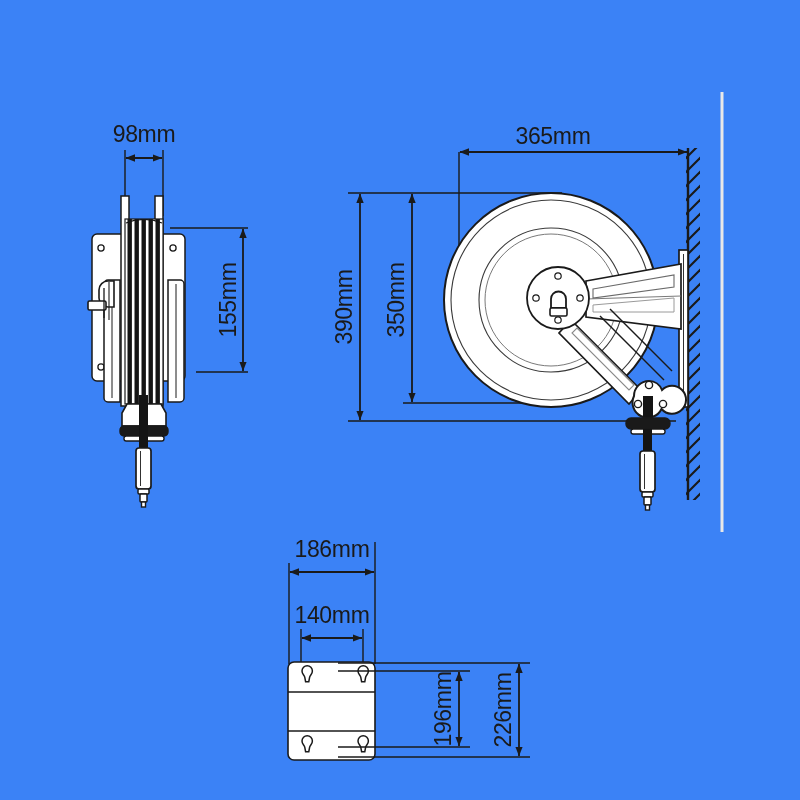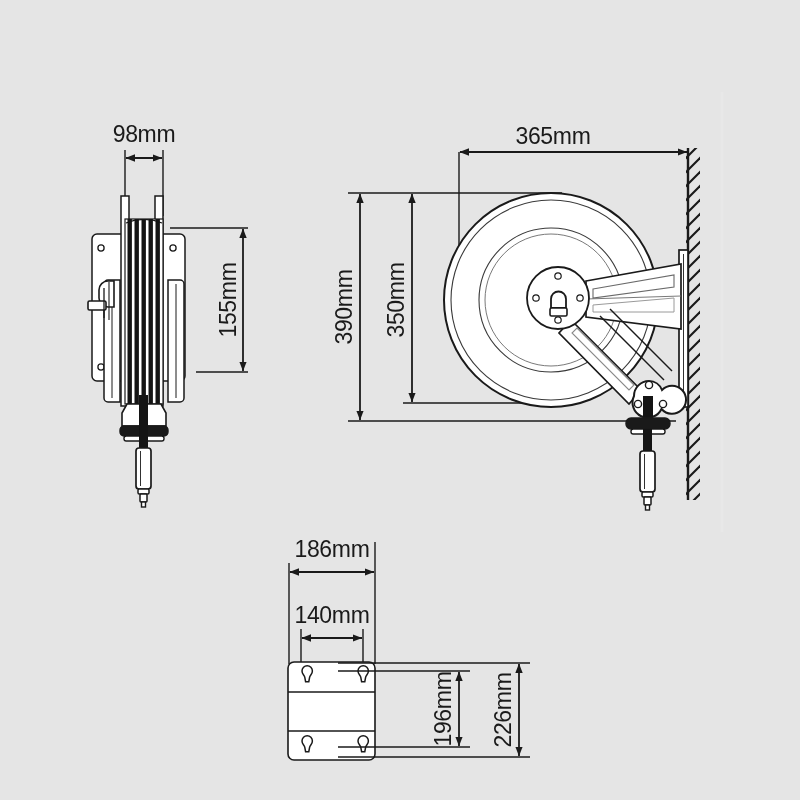--- a/index.html
+++ b/index.html
@@ -7,21 +7,21 @@
     padding: 0;
     background: #ffffff;
   }
   body {
     font-family: "Liberation Sans", sans-serif;
   }
   #page {
     position: relative;
     width: 800px;
     height: 800px;
-    background: #e5e5e5;
+    background: #3b82f6;
     overflow: hidden;
   }
   #drawing {
     position: absolute;
     left: 0;
     top: 0;
     width: 800px;
     height: 800px;
   }
   .dimtext {

